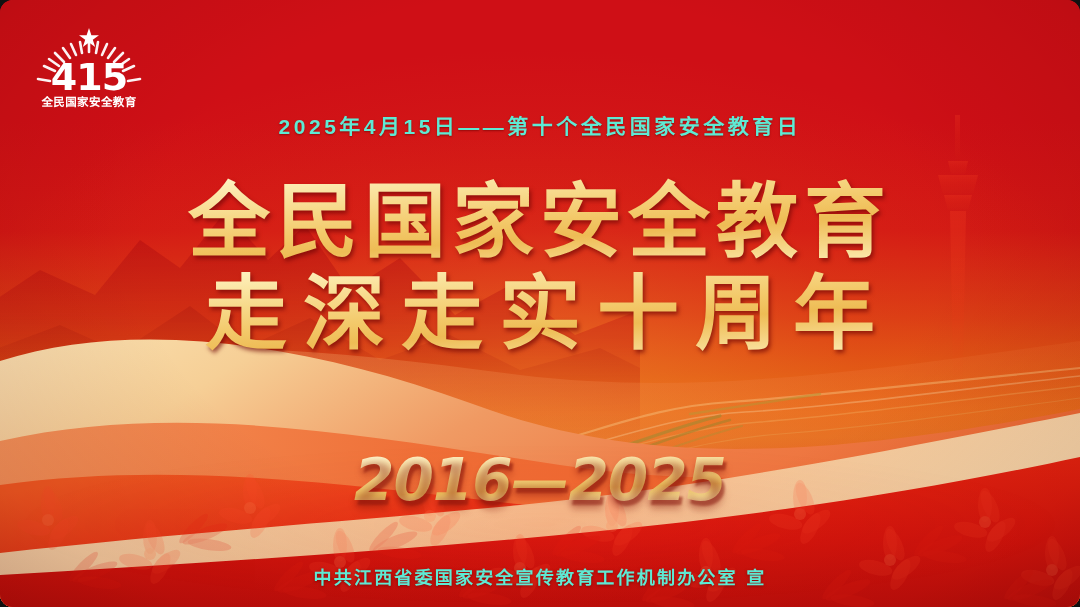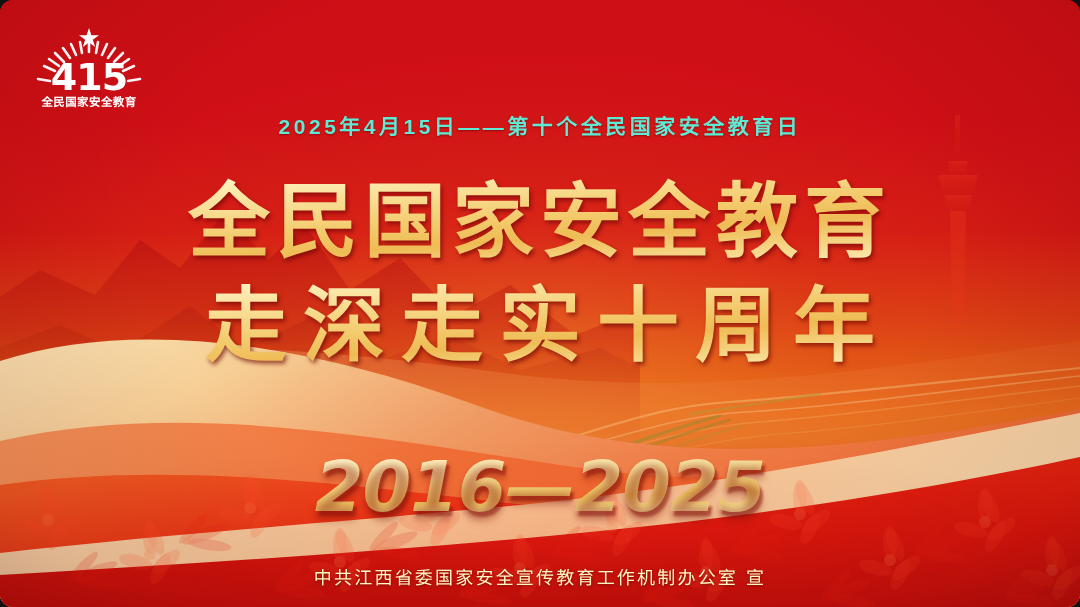--- a/index.html
+++ b/index.html
@@ -102,30 +102,30 @@
         #f6d687 76%,
         #fdeeb6 90%,
         #f3cc6d 100%);
     -webkit-background-clip:text;
     background-clip:text;
     color:transparent;
     -webkit-text-fill-color:transparent;
     filter:drop-shadow(2px 3px 2px rgba(110,5,5,.65));
     white-space:nowrap;
   }
-  .title-line.l2{margin-top:16px;letter-spacing:16px;padding-left:16px;}
+  .title-line.l2{margin-top:4px;letter-spacing:16px;padding-left:16px;}
 
   
   .years{
     position:absolute;top:446px;left:0;width:100%;
     text-align:center;z-index:30;
   }
   .years-text{
     display:inline-block;
-    font-size:70px;font-weight:bold;font-style:italic;
+    font-size:58px;font-weight:bold;font-style:italic;
     letter-spacing:-1px;
     font-family:"DejaVu Sans","Liberation Sans",sans-serif;
     background:linear-gradient(178deg,
         #fffdf0 0%,
         #fbeab6 20%,
         #f2cf7c 44%,
         #e9bb5a 62%,
         #f6dd9b 82%,
         #e7b24e 100%);
     -webkit-background-clip:text;
@@ -135,23 +135,23 @@
     text-shadow:
       1px 1px 0 rgba(150,40,10,.0),
       0 6px 6px rgba(120,10,10,.35);
     filter:drop-shadow(3px 5px 1px rgba(140,25,12,.55));
   }
 
   
   .footer{
     position:absolute;bottom:18px;left:0;width:100%;
     text-align:center;
-    font-size:18px;font-weight:normal;
+    font-size:18px;font-weight:bold;
     letter-spacing:2.2px;
-    color:#fef9c3;
+    color:#5eead4;
     text-shadow:0 1px 3px rgba(110,5,5,.75);
     z-index:30;
     white-space:nowrap;
     font-family:"DejaVu Sans","Liberation Sans",sans-serif;
   }
 
   .vignette{
     position:absolute;inset:0;z-index:25;pointer-events:none;
     background:radial-gradient(ellipse at 50% 42%,
       rgba(0,0,0,0) 52%, rgba(90,0,0,0.13) 84%, rgba(70,0,0,0.25) 100%);

